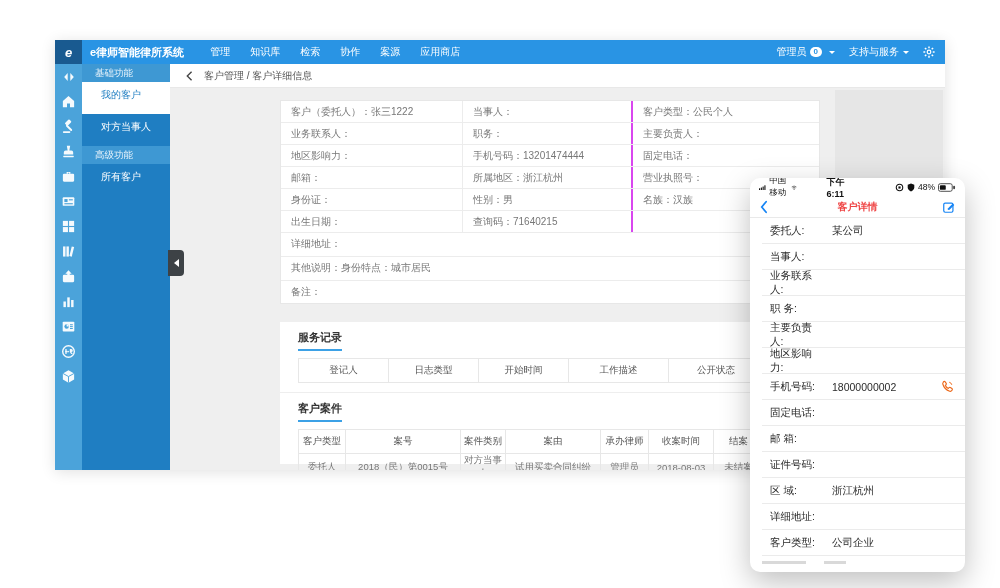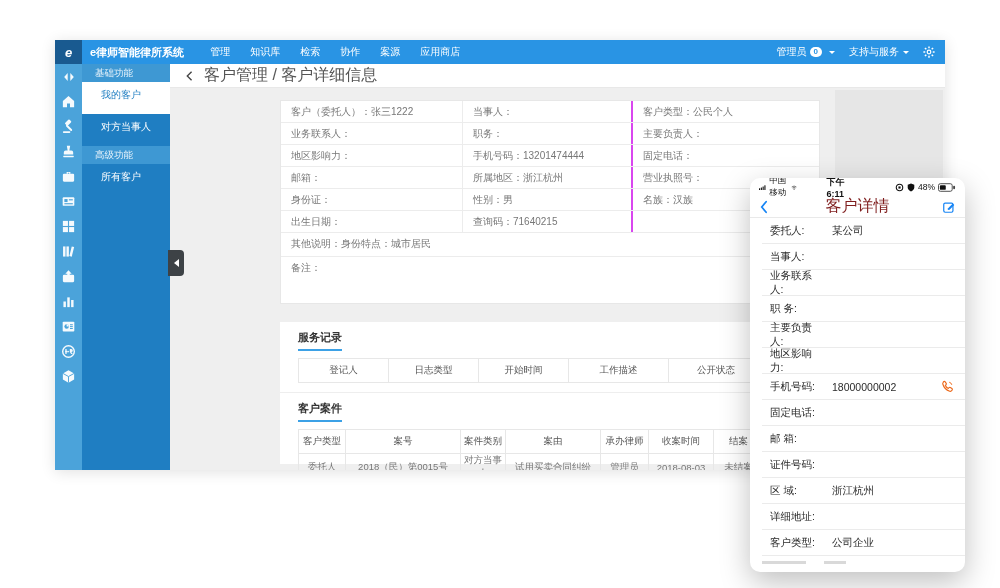--- a/index.html
+++ b/index.html
@@ -41,21 +41,21 @@
 
   
   .collapse-handle { position:absolute; left:113px; top:210px; width:16px; height:26px;
                      background:#3d4246; border-radius:0 4px 4px 0; display:flex;
                      align-items:center; justify-content:center; cursor:pointer; z-index:5; }
 
   
   .crumb { position:absolute; left:115px; top:24px; right:0; height:24px; background:#fff;
            border-bottom:1px solid #e8e8e8; display:flex; align-items:center; }
   .crumb-back { margin:0 10px 0 14px; display:flex; align-items:center; cursor:pointer; }
-  .crumb-path { font-size:16px; color:#555; cursor:pointer; }
+  .crumb-path { font-size:10px; color:#555; cursor:pointer; }
 
   
   .content { position:absolute; left:115px; top:48px; right:0; bottom:0; background:#efefef; overflow:hidden; }
   .right-block { position:absolute; left:665px; top:2px; width:108px; height:370px; background:#e6e6e6; }
 
   
   .panel1 { position:absolute; left:110px; top:12px; width:540px; height:204px;
             background:#fff; border:1px solid #e7e7e7; }
   .f-row { display:flex; height:22px; border-bottom:1px solid #ececec; }
   .f-row.tall { height:24px; }
@@ -80,21 +80,21 @@
 
   
   .phone { position:absolute; left:750px; top:178px; width:215px; height:394px; background:#fff;
            border-radius:10px; box-shadow:0 10px 30px rgba(0,0,0,.25); overflow:hidden; z-index:50; }
   .p-status { height:18px; display:flex; align-items:center; padding:0 9px; font-size:8.5px; color:#111;gap:29px; }
   .p-status .left, .p-status .right { flex:1; display:flex; align-items:center; gap:3px; }
   .p-status .right { justify-content:flex-start;padding-left:12px; }
   .p-status .time { font-weight:600; font-size:9px; }
   .p-nav { height:22px; border-bottom:1px solid #e9e9e9; position:relative;
            display:flex; align-items:center; justify-content:center; }
-  .p-title { font-size:16px; color:#7f1d1d; font-weight:400; }
+  .p-title { font-size:10px; color:#ef4444; font-weight:700; }
   .p-back { position:absolute; left:9px; top:4px; cursor:pointer; }
   .p-edit { position:absolute; right:9px; top:4px; cursor:pointer; }
   .p-row { height:26px; display:flex; align-items:center; padding-left:20px; position:relative; }
   .p-row::after { content:""; position:absolute; left:12px; right:0; bottom:0; height:1px; background:#ebebeb; }
   .p-label { width:50px; font-size:10.5px; color:#2b2b2b; flex:none; }
   .p-value { font-size:10.5px; color:#2b2b2b; margin-left:12px; white-space:nowrap; }
   .p-call { position:absolute; right:11px; top:6px; cursor:pointer; }
   .clip-row { height:16px; position:relative; }
   .smudge { position:absolute; top:5px; height:3px; background:#d9d9d9; }
   .sm1 { left:12px; width:44px; } .sm2 { left:74px; width:22px; }
@@ -300,20 +300,23 @@
       </div>
       <div class="f-row">
         <div class="f-cell c1">身份证：</div>
         <div class="f-cell c2">性别：男</div>
         <div class="f-cell c3">名族：汉族</div>
       </div>
       <div class="f-row">
         <div class="f-cell c1">出生日期：</div>
         <div class="f-cell c2">查询码：71640215</div>
         <div class="f-cell c3"></div>
+      </div>
+      <div class="f-row tall">
+        <div class="f-cell full">详细地址：</div>
       </div>
       <div class="f-row tall">
         <div class="f-cell full">其他说明：身份特点：城市居民</div>
       </div>
       <div class="f-row tall">
         <div class="f-cell full">备注：</div>
       </div>
     </div>
 
     <div class="panel2">

